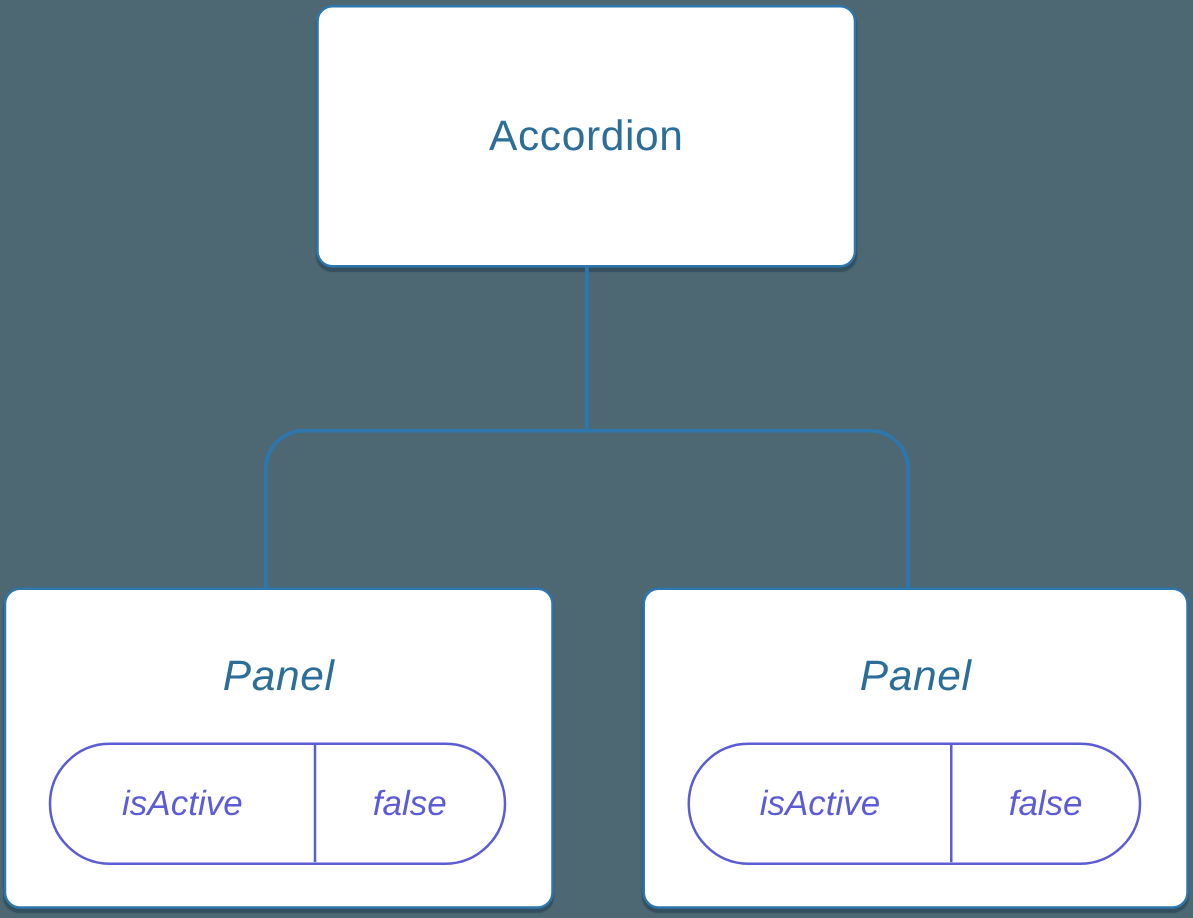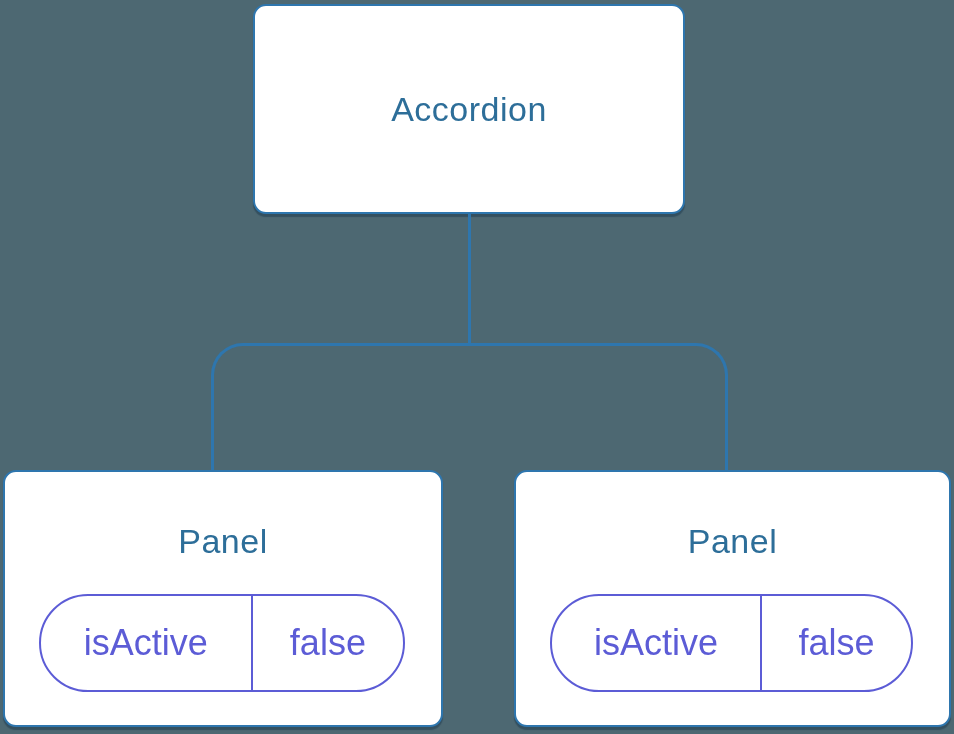--- a/index.html
+++ b/index.html
@@ -37,20 +37,21 @@
   .node-title {
     color: var(--title);
     font-size: 34px;
     font-weight: 500;
     letter-spacing: 0.5px;
   }
 
   .panel-node {
     top: 470px;
     height: 257px;
+    font-style: italic;
   }
   .panel-left  { left: 3px;   width: 440px; }
   .panel-right { left: 514px; width: 437px; }
 
   .panel-title {
     position: absolute;
     top: 50px; left: 0;
     width: 100%;
     text-align: center;
   }
@@ -61,21 +62,21 @@
     left: 34px; right: 36px;
     top: 122px; height: 98px;
     border: 2px solid var(--purple);
     border-radius: 49px;
     display: flex;
     overflow: hidden;
   }
   .state-cell {
     display: flex; align-items: center; justify-content: center;
     color: var(--purple);
-    font-size: 36px;
+    font-size: 28px;
     font-weight: 400;
   }
   .state-key {
     width: 58.5%;
     border-right: 2px solid var(--purple);
   }
   .state-value { flex: 1; text-align: center; }
 
   
   .connector-stem {

